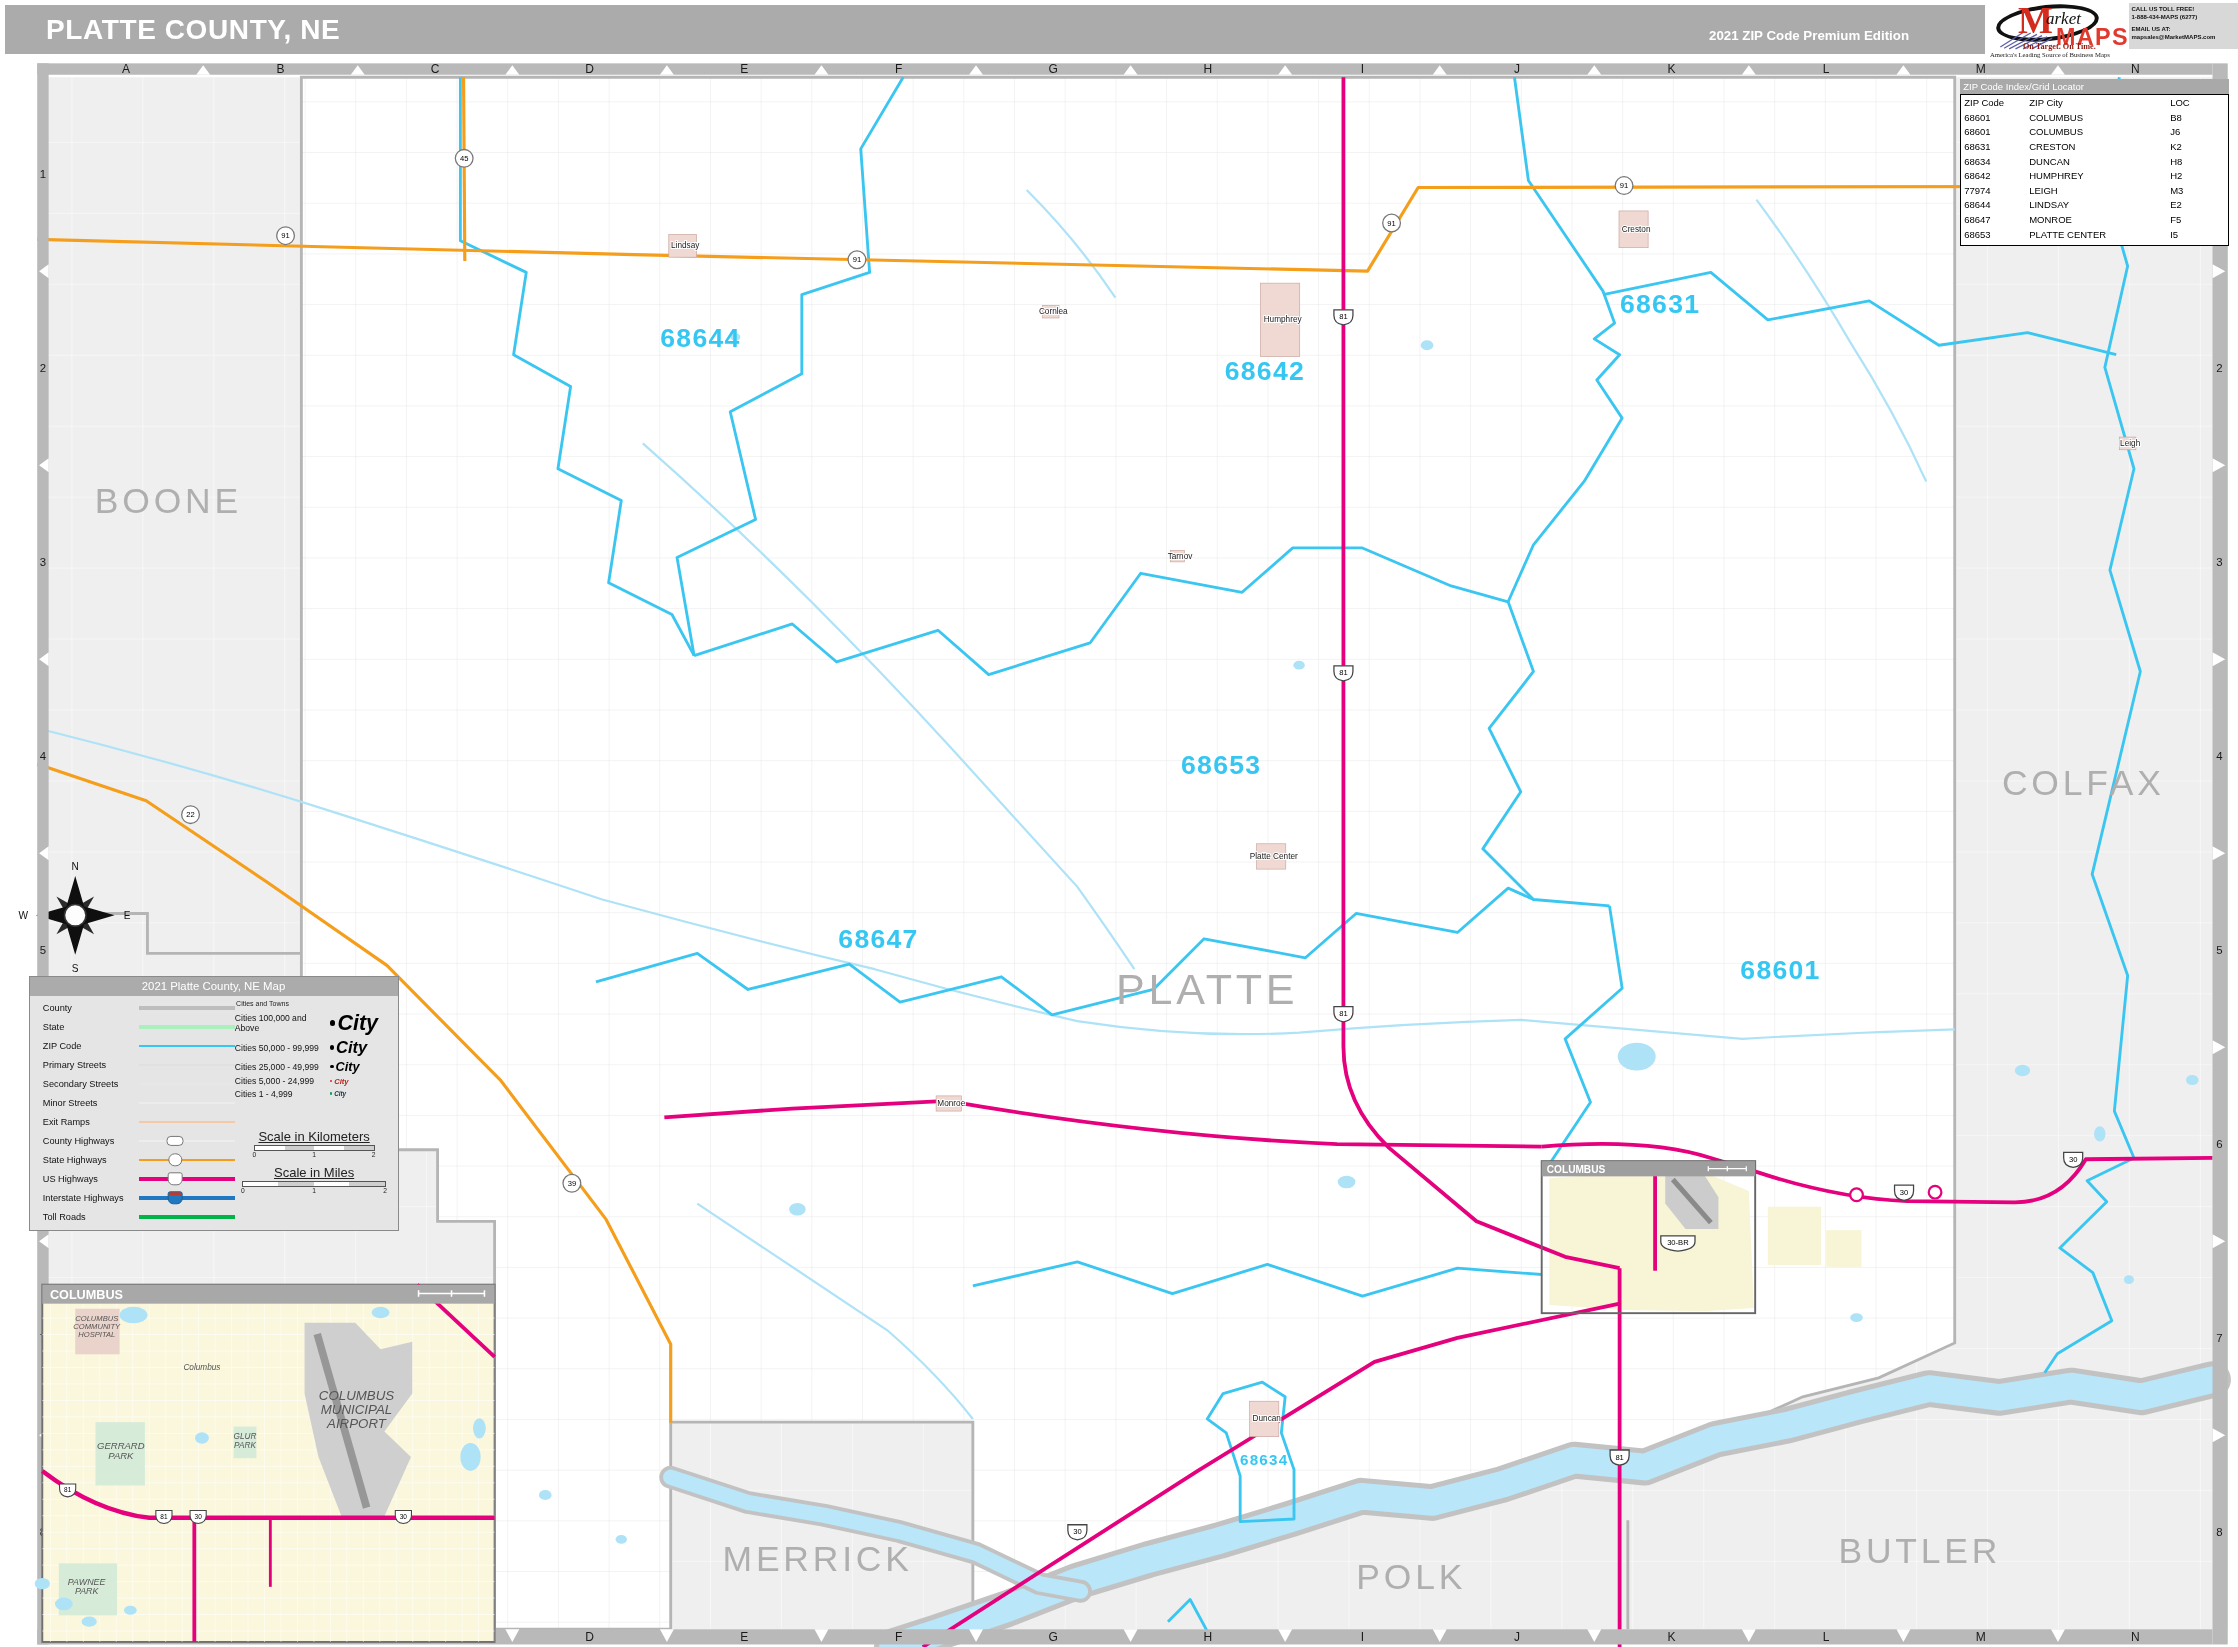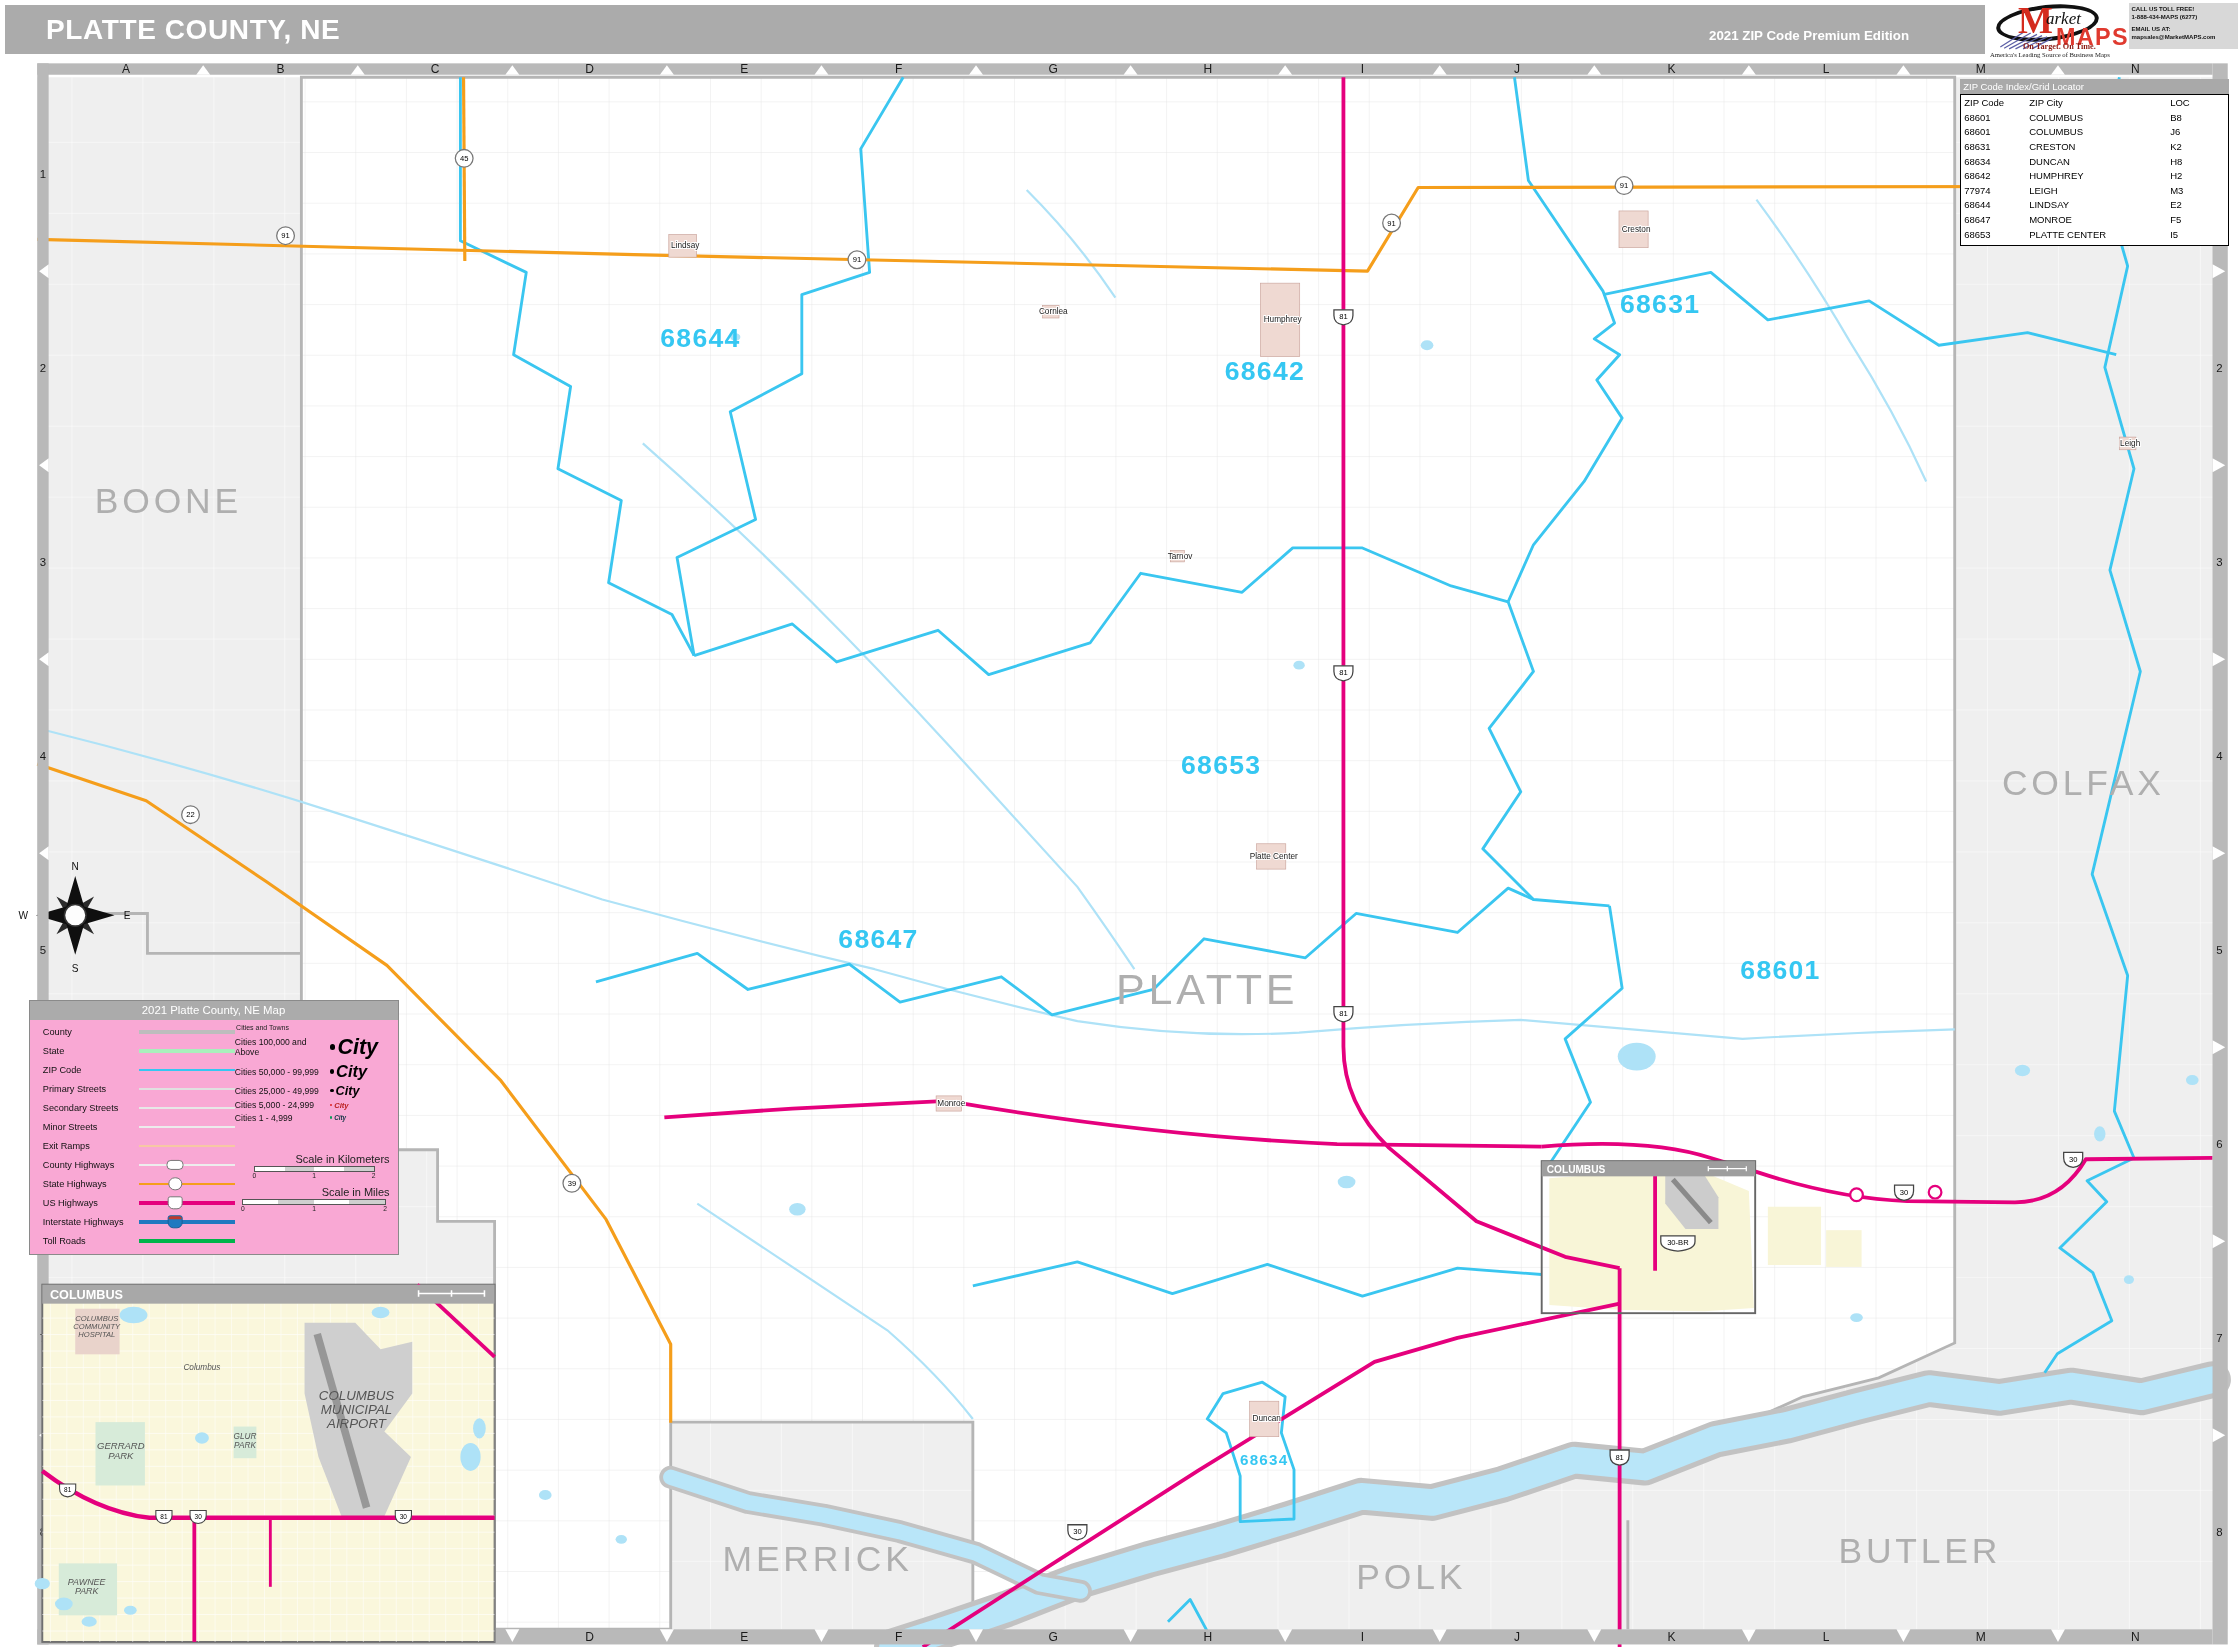--- a/index.html
+++ b/index.html
@@ -20,21 +20,21 @@
   .scribble{position:absolute;left:14px;top:28px;width:57px;height:21.5px;}
   .contact-box{position:absolute;left:144px;top:3.2px;width:106px;height:39px;background:#D8D8D8;padding:3.2px 2.5px;font-size:6px;font-weight:bold;color:#111;line-height:1.3;}
   .contact-box .em{margin-top:3.8px;}
   
   .zip-table{position:absolute;left:1960px;top:79px;width:269px;}
   .zip-title{height:15px;background:#A9A9A9;color:#fff;font-size:9.5px;line-height:15px;padding-left:3.2px;}
   .zip-body{background:#fff;border:1.3px solid #000;padding:1.3px 0 2.5px 0;}
   .zip-row{display:grid;grid-template-columns:65px 141px 61px;font-size:9.5px;line-height:14.6px;color:#000;padding-left:3.2px;}
   .zip-row.hd{font-weight:normal;}
   
-  .legend{position:absolute;left:28.5px;top:1000px;width:368px;background:#f9a8d4;border:1.3px solid #8a8a8a;}
+  .legend{position:absolute;left:28.5px;top:976px;width:368px;background:#e5e5e5;border:1.3px solid #8a8a8a;}
   .leg-title{height:19px;background:#ABABAB;color:#fff;font-size:11.4px;line-height:19px;text-align:center;}
   .leg-body{display:flex;padding:2.5px 0 3.8px 1.3px;}
   .leg-left{width:204px;}
   .leg-row{display:flex;align-items:center;height:19px;}
   .leg-row .lab{width:96px;font-size:9.2px;color:#111;padding-left:12px;}
   .leg-row .samp{position:relative;flex:1;height:100%;display:flex;align-items:center;}
   .samp .line{width:100%;}
   .l-county{height:4.4px;background:#BDBDBD;}
   .l-state{height:4.4px;background:#A9F0BC;}
   .l-zip{height:2.5px;background:#35C7F2;}
@@ -58,21 +58,21 @@
   .ct-row{display:flex;align-items:center;margin-bottom:2.5px;}
   .ct-row .lab{width:95px;font-size:8.6px;color:#111;}
   .ct-samp{display:flex;align-items:center;white-space:nowrap;font-style:italic;}
   .dot{border-radius:50%;background:#000;display:inline-block;margin-right:1.9px;}
   .c1 .dot{width:5.7px;height:5.7px;} .c1 .cw{font-size:21.5px;font-weight:bold;color:#000;}
   .c2 .dot{width:4.4px;height:4.4px;} .c2 .cw{font-size:16.5px;font-weight:bold;color:#000;}
   .c3 .dot{width:3.8px;height:3.8px;} .c3 .cw{font-size:12.7px;font-weight:bold;color:#000;}
   .c4 .dot{width:2.5px;height:2.5px;background:#D22;} .c4 .cw{font-size:7.6px;font-weight:bold;color:#B22;}
   .c5 .dot{width:2.5px;height:2.5px;background:#0A9A5A;} .c5 .cw{font-size:6.3px;font-weight:bold;color:#134;}
   .scales{position:absolute;left:3.8px;top:124px;width:151px;}
-  .sc-title{font-size:11px;color:#222;text-align:right;margin-top:6.3px;}
+  .sc-title{font-size:13px;color:#222;text-align:center;margin-top:6.3px;text-decoration:underline;}
   .sc-bar{height:4.4px;border:0.6px solid #555;margin:1.3px 15px 0 15px;background:linear-gradient(90deg,#fff 0 25%,#cfcfcf 25% 50%,#fff 50% 75%,#cfcfcf 75%);}
   .sc-bar.mi{margin:1.3px 3.8px 0 3.8px;}
   .sc-ticks{display:flex;justify-content:space-between;font-size:6.7px;color:#222;margin:0 14px 0 14px;}
   .sc-ticks.mi{margin:0 2.5px;}
   svg text{font-family:"Liberation Sans",sans-serif;}
 </style>
 </head>
 <body>
 
 <div id="stage">

